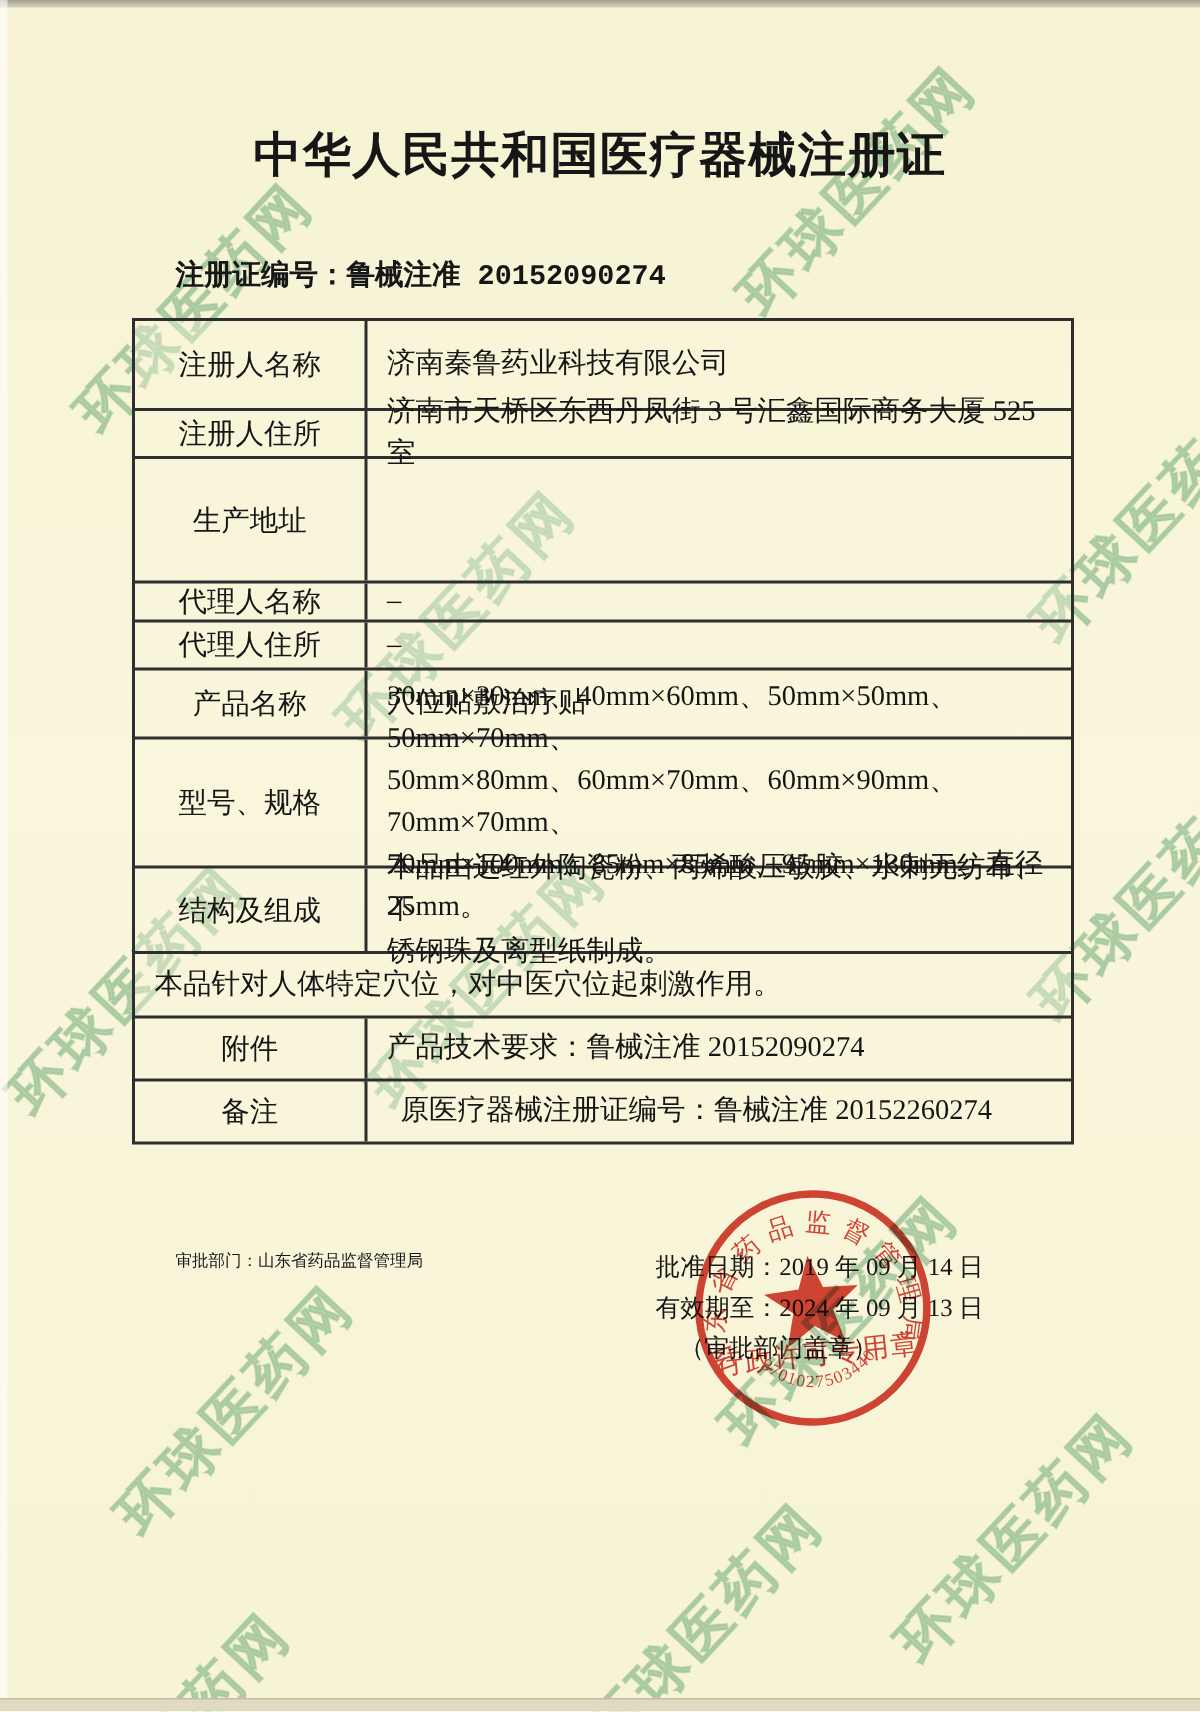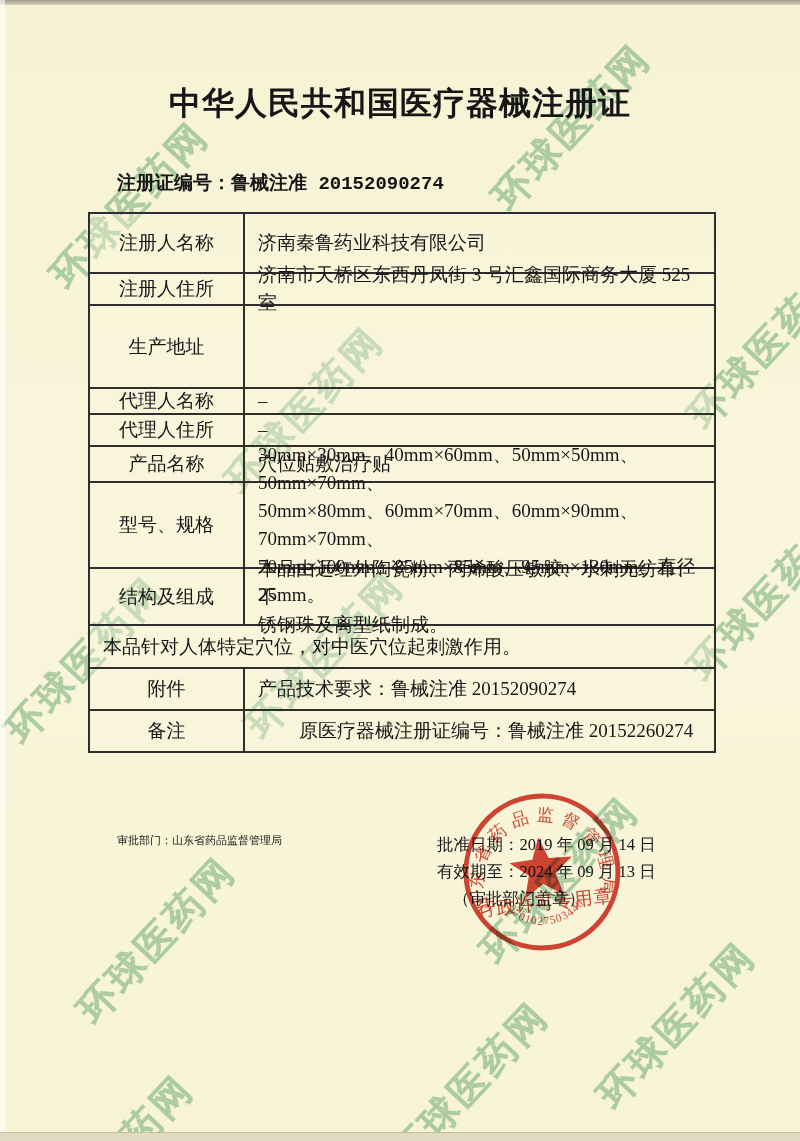--- a/index.html
+++ b/index.html
@@ -37,21 +37,21 @@
     position:absolute;left:117px;top:170px;
     font-size:19px;font-weight:600;font-family:Liberation Mono, monospace;
   }
 
   .cert-table{
     position:absolute;left:88px;top:212px;width:628px;
     border:2px solid #2e2e2e;box-sizing:border-box;
     background:rgba(250,247,222,.35);
   }
   .row{display:flex;border-bottom:2px solid #2e2e2e;box-sizing:border-box;}
-  .row:last-child{border-bottom:none;gap:32px;}
+  .row:last-child{border-bottom:none;}
   .cell-label{
     width:155px;flex:0 0 155px;
     border-right:2px solid #2e2e2e;box-sizing:border-box;
     display:flex;align-items:center;justify-content:center;
     font-size:19px;text-align:center;
   }
   .cell-value{
     flex:1;display:flex;align-items:center;
     padding:0 12px 0 13px;
     font-size:19px;line-height:28px;white-space:pre-line;
@@ -119,21 +119,21 @@
         <div class="cell-label">生产地址</div>
       </div>
       <div class="row" style="height:26px">
         <div class="cell-label">代理人名称</div>
         <div class="cell-value">–</div>
       </div>
       <div class="row" style="height:32px">
         <div class="cell-label">代理人住所</div>
         <div class="cell-value">–</div>
       </div>
-      <div class="row" style="height:36px">
+      <div class="row" style="height:46px">
         <div class="cell-label">产品名称</div>
         <div class="cell-value">穴位贴敷治疗贴</div>
       </div>
       <div class="row" style="height:86px">
         <div class="cell-label">型号、规格</div>
         <div class="cell-value">30mm×30mm、40mm×60mm、50mm×50mm、50mm×70mm、
 50mm×80mm、60mm×70mm、60mm×90mm、70mm×70mm、
 70mm×100mm、85mm×85mm、95mm×130mm、直径 25mm。</div>
       </div>
       <div class="row" style="height:57px">

